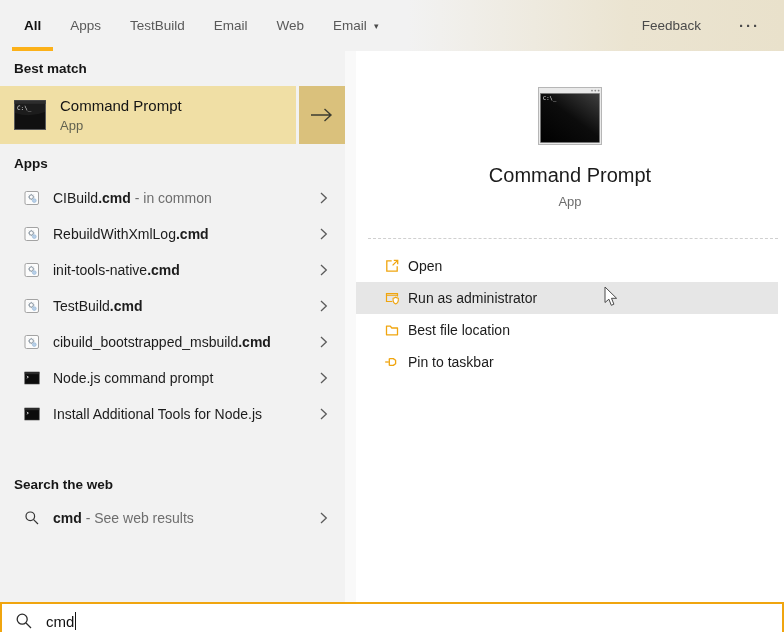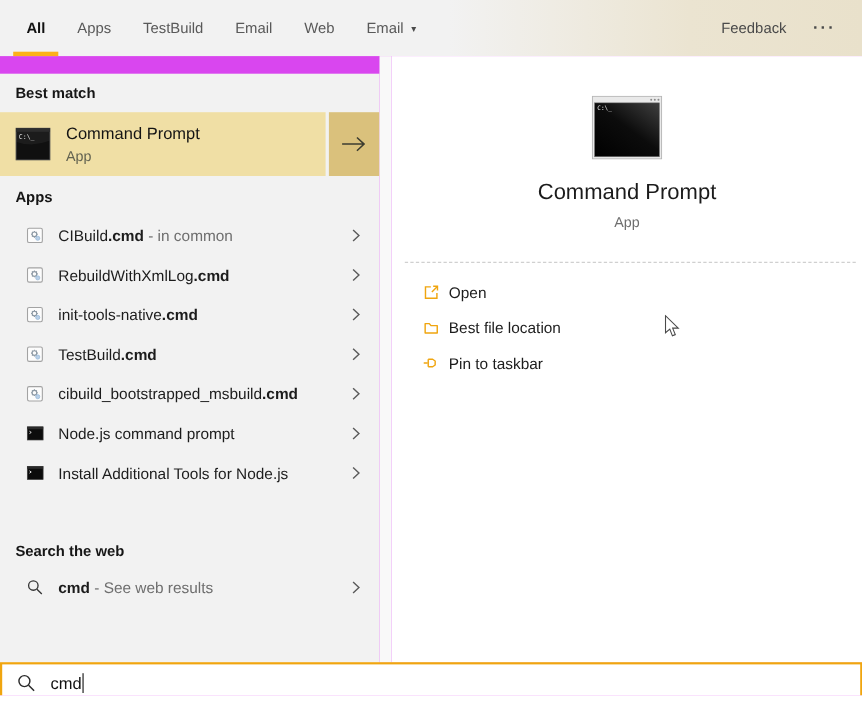--- a/index.html
+++ b/index.html
@@ -1,43 +1,43 @@
 <!DOCTYPE html>
 <html><head>
 <meta charset="utf-8">
 <style>
   * { margin:0; padding:0; box-sizing:border-box; }
   html,body { width:784px; height:640px; }
   .screen {
     position:relative; width:784px; height:632px; overflow:hidden;
-    font-family:"Liberation Sans", sans-serif; background:#d946ef;
+    font-family:"Liberation Sans", sans-serif; background:#8b5cf6;
     -webkit-font-smoothing:antialiased; cursor:default;text-decoration:underline;
   }
   
   .header {
     position:absolute; left:0; top:0; width:784px; height:51px;
     background:linear-gradient(90deg,#f2f2f2 0%,#f2f2f2 52%,#ebe4d1 80%,#e9e1cb 100%);
     display:flex; align-items:center;
   }
   .tabs { display:flex; align-items:center; height:100%; margin-left:12px; }
   .tab {
     position:relative; height:100%; display:flex; align-items:center;
     padding:0 12px; font-size:13.5px; color:#595959;
   }
   .tab + .tab { margin-left:5px; }
   .tab.active { color:#111; font-weight:700; }
   .tab.active::after {
     content:""; position:absolute; left:0; right:0; bottom:0; height:4px; background:#fcb119;
   }
   .tab .dd { font-size:9px; color:#4a4a4a; margin-left:7px; }
-  .header-right { margin-left:auto; display:flex; align-items:center; gap:24px; margin-right:24px;padding-left:41px; }
+  .header-right { margin-left:auto; display:flex; align-items:center; gap:38px; margin-right:24px;padding-left:41px; }
   .feedback { font-size:13.5px; color:#4a4a4a; }
   .more-dots { font-size:15px; font-weight:700; color:#4a4a4a; letter-spacing:2px; }
   
-  .left   { position:absolute; left:0;     top:67px; width:345px; height:551px; background:#f2f2f2; }
+  .left   { position:absolute; left:0;     top:51px; width:345px; height:551px; background:#f2f2f2; }
   .gutter { position:absolute; left:345px; top:51px; width:11px;  height:551px; background:#f9f9f9; }
   .right  { position:absolute; left:356px; top:51px; width:428px; height:551px; background:#ffffff; }
   
   .lbl { position:absolute; left:14px; font-size:13.5px; font-weight:700; color:#161616; white-space:nowrap; }
   .lbl-best { top:10px; } .lbl-apps { top:105px; } .lbl-web { top:426px; }
   .bm {
     position:absolute; left:0; top:35px; width:296px; height:58px;
     background:#f0dfa5; display:flex; align-items:center;
   }
   .bm-icon { margin-left:14px; flex:none; }
@@ -281,20 +281,30 @@
         <svg class="ic" viewBox="0 0 16 16">
           <g stroke="#f0a50f" stroke-width="1.3" fill="none">
             <path d="M13.2 8.3 V13.2 H2.8 V2.8 H7.7"></path>
             <path d="M9.8 2.3 H13.7 V6.2"></path>
             <path d="M13.4 2.6 L8.6 7.4"></path>
           </g>
         </svg>
         <span class="txt">Open</span>
       </div>
 
+      <div class="act hl">
+        <svg class="ic" viewBox="0 0 16 16">
+          <g stroke="#f0a50f" stroke-width="1.2" fill="none">
+            <path d="M8.3 11.5 H2.5 V3.5 H13.5 V6.6"></path>
+            <path d="M2.5 5.2 H13.5"></path>
+          </g>
+          <path d="M11.7 7.3 c.8.6 1.7.9 2.6.9 v2.1 c0 2 -1.3 3.1 -2.6 3.6 c-1.3 -.5 -2.6 -1.6 -2.6 -3.6 V8.2 c.9 0 1.8 -.3 2.6 -.9 z" fill="#fdfdfd" stroke="#f0a50f" stroke-width="1.1"></path>
+        </svg>
+        <span class="txt">Run as administrator</span>
+      </div>
 
       <div class="act">
         <svg class="ic" viewBox="0 0 16 16">
           <path d="M2.5 12.8 V4.2 H6.3 L7.8 6 H13.5 V12.8 Z" stroke="#f0a50f" stroke-width="1.3" fill="none" stroke-linejoin="round"></path>
         </svg>
         <span class="txt">Best file location</span>
       </div>
 
 
       <div class="act">

